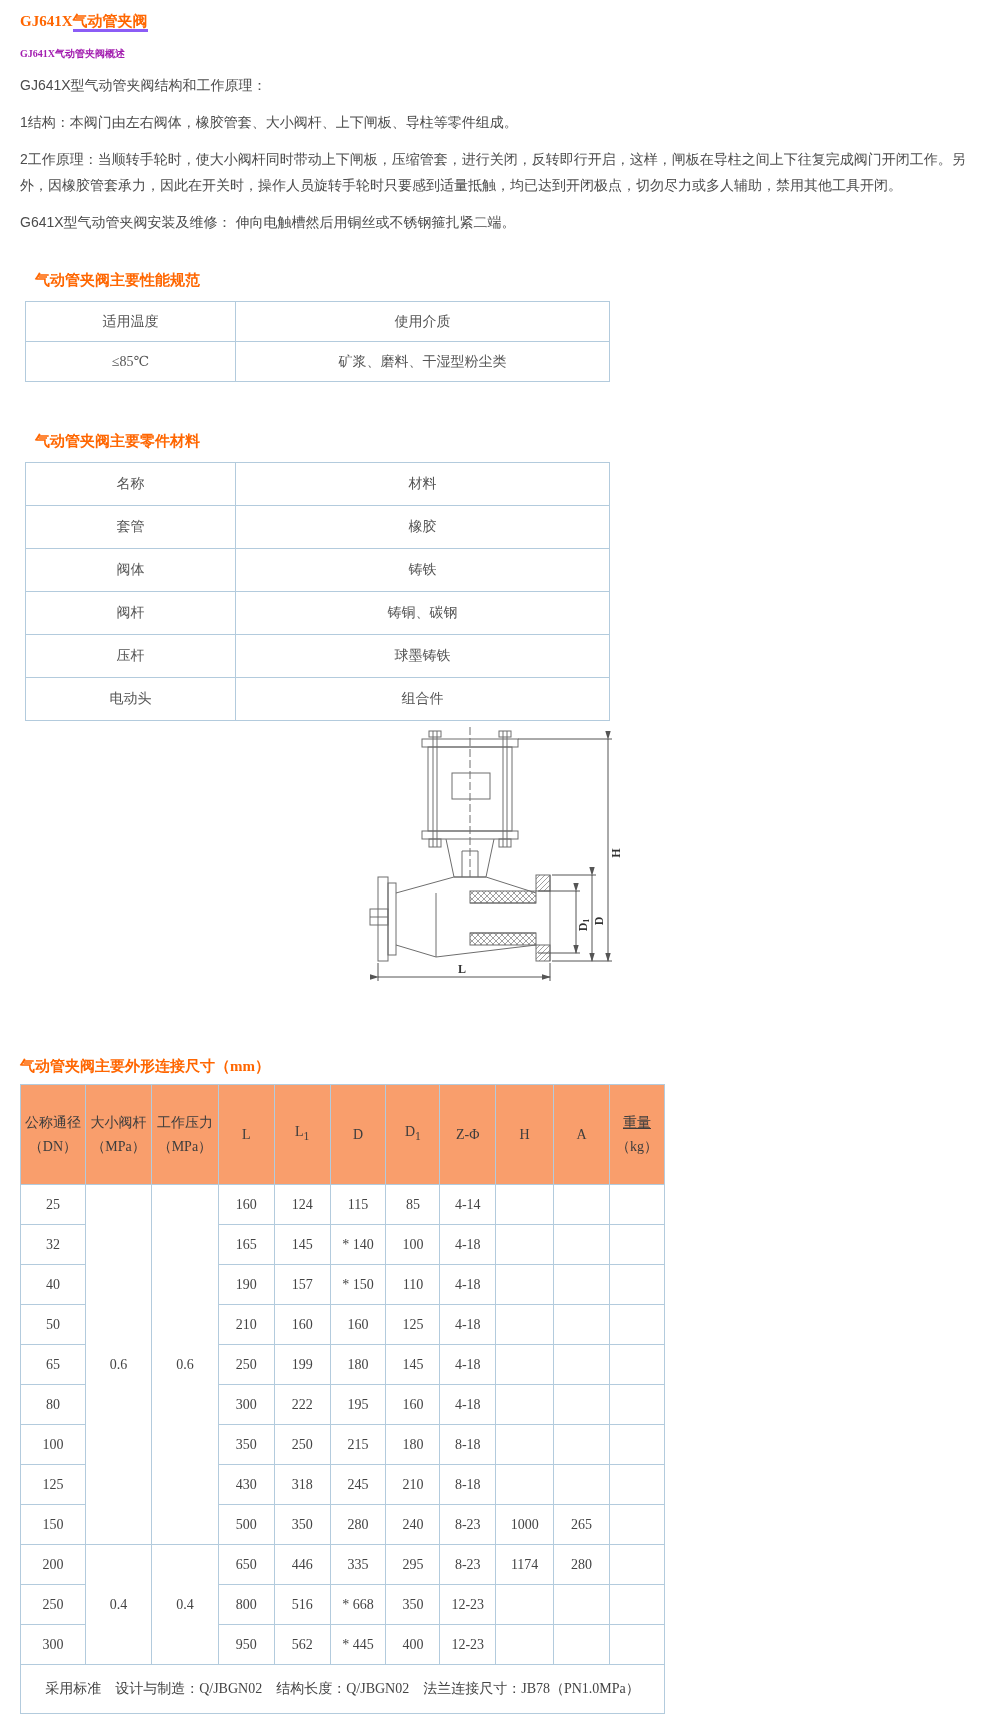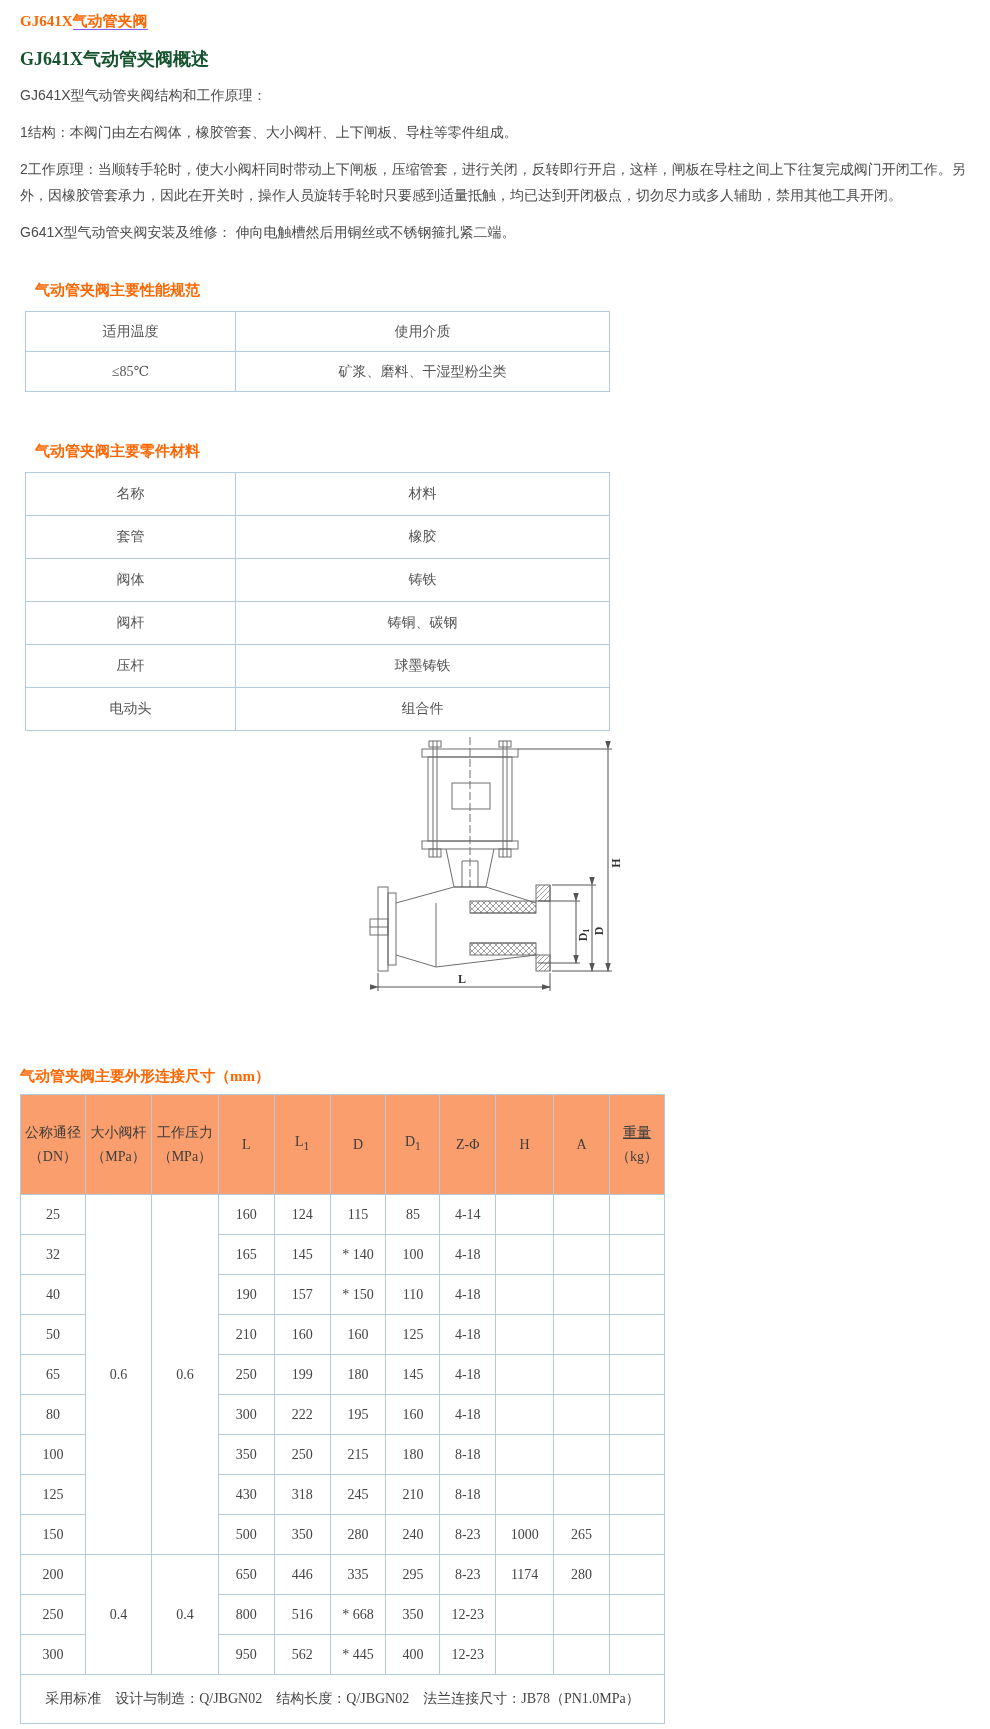--- a/index.html
+++ b/index.html
@@ -2,23 +2,23 @@
 <html><head>
 <meta charset="utf-8">
 <style>
   html,body{margin:0;padding:0;background:#fff;}
   body{width:990px;height:1729px;overflow:hidden;position:relative;
        font-family:"Liberation Sans","DejaVu Sans",sans-serif;color:#4c4c4c;}
   .page{padding:8px 20px 0 20px;}
 
   .doc-title{font-family:"Liberation Serif","DejaVu Serif",serif;
              font-size:15px;font-weight:bold;color:#f60;margin:4px 0 0 0;}
-  .doc-title .link-part{border-bottom:1px solid #8b5cf6;cursor:pointer;}
+  .doc-title .link-part{border-bottom:3px solid #8b5cf6;cursor:pointer;}
   .doc-subtitle{font-family:"Liberation Serif","DejaVu Serif",serif;
-                font-size:18px;font-weight:bold;color:#14532d;margin:16px 0 0 0;}
+                font-size:10px;font-weight:bold;color:#a21caf;margin:16px 0 0 0;}
 
   .para{font-size:14px;line-height:26px;margin:11px 0 0 0;color:#4c4c4c;}
 
   .section-heading{font-family:"Liberation Serif","DejaVu Serif",serif;
                    font-size:15px;font-weight:bold;color:#f60;margin:0 0 0 15px;}
   #perf-heading{margin-top:36px;}
   #mat-heading{margin-top:50px;}
   #dim-heading{margin-top:64px;margin-left:0;}
 
   table{border-collapse:collapse;padding-left:28px;}

